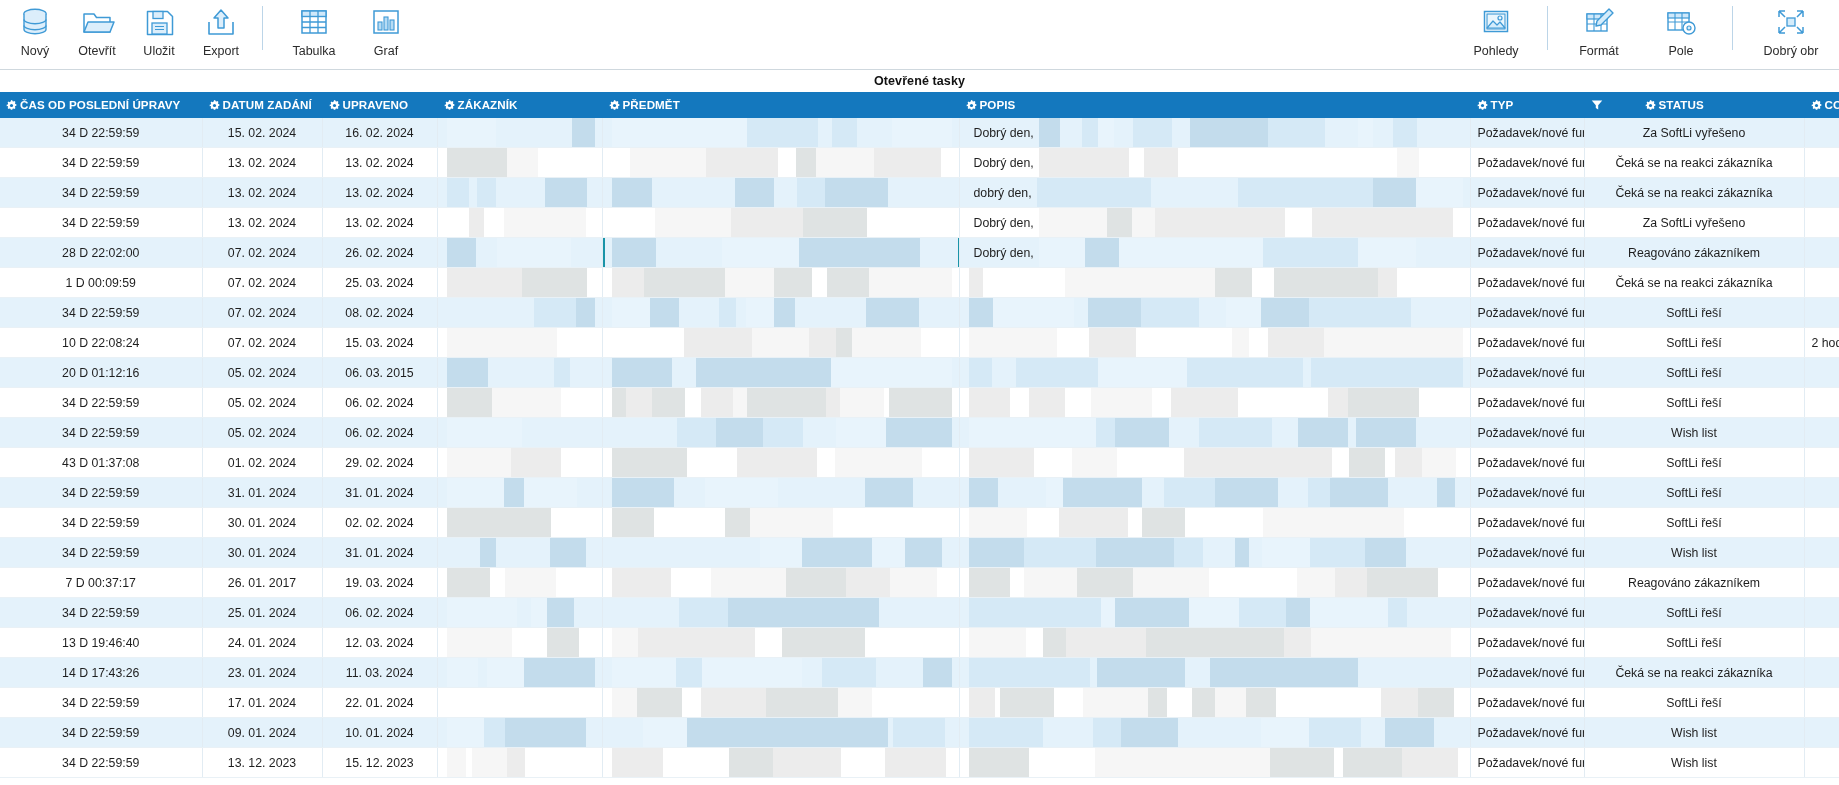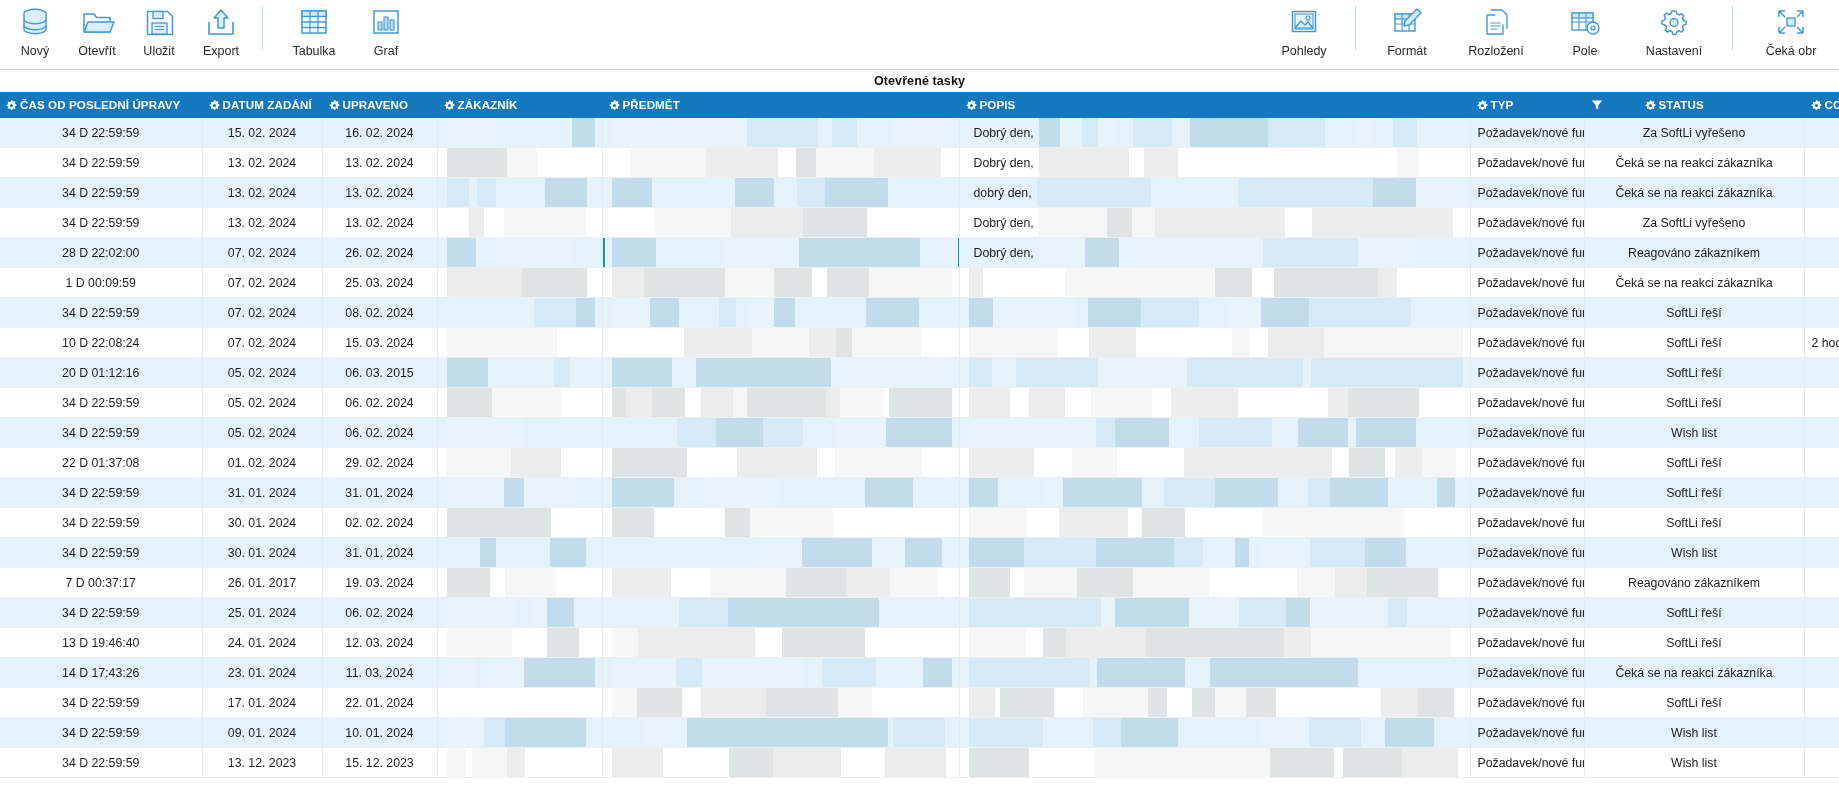--- a/index.html
+++ b/index.html
@@ -205,67 +205,48 @@
         <svg viewBox="0 0 36 34" width="36" height="34">
           <rect x="6" y="9" width="20" height="17" fill="#ffffff" stroke="#3f9ad6" stroke-width="1.4"></rect>
           <rect x="6" y="9" width="20" height="5" fill="#cfe8fa" stroke="#3f9ad6" stroke-width="1.2"></rect>
           <path d="M13 9v17M20 9v17M6 19h20" stroke="#3f9ad6" stroke-width="1.1"></path>
           <path d="M28 4l4 4-12 12-5 1 1-5z" fill="#d4ecfb" stroke="#3f9ad6" stroke-width="1.4" stroke-linejoin="round"></path>
         </svg>
       </span>
       <span class="tb-lbl">Formát</span>
     </div>
 
-    <div class="tb-item xwide">
-      <span class="tb-ico">
-        <svg viewBox="0 0 36 34" width="36" height="34">
-          <path d="M9 10h11l5 5v14H9z" fill="#ffffff" stroke="#3f9ad6" stroke-width="1.4" stroke-linejoin="round"></path>
-          <path d="M13 5h11l5 5v14" fill="#ffffff" stroke="#3f9ad6" stroke-width="1.3" stroke-linejoin="round"></path>
-          <path d="M12.5 18h10M12.5 21h10M12.5 24h7" stroke="#3f9ad6" stroke-width="1.2"></path>
-        </svg>
-      </span>
-      <span class="tb-lbl">Rozložení</span>
-    </div>
 
     <div class="tb-item wide">
       <span class="tb-ico">
         <svg viewBox="0 0 36 34" width="36" height="34">
           <rect x="5" y="8" width="21" height="17" fill="#ffffff" stroke="#3f9ad6" stroke-width="1.4"></rect>
           <rect x="5" y="8" width="21" height="5" fill="#cfe8fa" stroke="#3f9ad6" stroke-width="1.2"></rect>
           <path d="M12 8v17M19 8v17M5 17h21" stroke="#3f9ad6" stroke-width="1.1"></path>
           <circle cx="26" cy="23" r="6" fill="#ffffff" stroke="#3f9ad6" stroke-width="1.4"></circle>
           <circle cx="26" cy="23" r="2" fill="#d4ecfb" stroke="#3f9ad6" stroke-width="1.2"></circle>
         </svg>
       </span>
       <span class="tb-lbl">Pole</span>
     </div>
 
-    <div class="tb-item xwide">
-      <span class="tb-ico">
-        <svg viewBox="0 0 36 34" width="36" height="34">
-          <path d="M18 6l2 .3.8 2.6 2.3 1 2.4-1.3 2.2 2.2-1.3 2.4 1 2.3 2.6.8v3.1l-2.6.8-1 2.3 1.3 2.4-2.2 2.2-2.4-1.3-2.3 1-.8 2.6h-3.1l-.8-2.6-2.3-1-2.4 1.3-2.2-2.2 1.3-2.4-1-2.3L5.9 19v-3.1l2.6-.8 1-2.3-1.3-2.4 2.2-2.2 2.4 1.3 2.3-1L15.9 6z" fill="#ffffff" stroke="#3f9ad6" stroke-width="1.5" stroke-linejoin="round"></path>
-          <circle cx="18" cy="17.5" r="4" fill="#d4ecfb" stroke="#3f9ad6" stroke-width="1.4"></circle>
-        </svg>
-      </span>
-      <span class="tb-lbl">Nastavení</span>
-    </div>
 
     <div class="tb-sep"></div>
 
     <div class="tb-item xwide">
       <span class="tb-ico">
         <svg viewBox="0 0 36 34" width="36" height="34">
           <rect x="14" y="13" width="8" height="8" fill="#d4ecfb" stroke="#3f9ad6" stroke-width="1.3"></rect>
           <path d="M6 6h6M6 6v6M6 6l6 6" stroke="#3f9ad6" stroke-width="1.5" fill="none"></path>
           <path d="M30 6h-6M30 6v6M30 6l-6 6" stroke="#3f9ad6" stroke-width="1.5" fill="none"></path>
           <path d="M6 28h6M6 28v-6M6 28l6-6" stroke="#3f9ad6" stroke-width="1.5" fill="none"></path>
           <path d="M30 28h-6M30 28v-6M30 28l-6-6" stroke="#3f9ad6" stroke-width="1.5" fill="none"></path>
         </svg>
       </span>
-      <span class="tb-lbl">Čeká obr</span>
+      <span class="tb-lbl">Dobrý obr</span>
     </div>
 
   </div>
 </div>
 
 <div id="titlebar">
   <span class="t">Otevřené tasky</span>
 </div>
 
 <div id="grid">
@@ -799,21 +780,21 @@
                 <i style="left: 389px; width: 60px; background: rgb(195, 220, 236);"></i>
                 <i style="left: 449px; width: 46px; background: rgb(228, 242, 251);"></i>
               </div>
             </div>
           </td>
           <td class="l">Požadavek/nové funkce</td>
           <td class="c">Wish list</td>
           <td class="c"></td>
         </tr>
         <tr class="even">
-          <td class="c">22 D 01:37:08</td>
+          <td class="c">43 D 01:37:08</td>
           <td class="c">01. 02. 2024</td>
           <td class="c">29. 02. 2024</td>
           <td class="nopad">
             <div class="redact">
               <i style="left: 2px; width: 23px; background: rgb(246, 246, 246);"></i>
               <i style="left: 25px; width: 41px; background: rgb(246, 246, 246);"></i>
               <i style="left: 66px; width: 50px; background: rgb(236, 236, 236);"></i>
             </div>
           </td>
           <td class="nopad">

